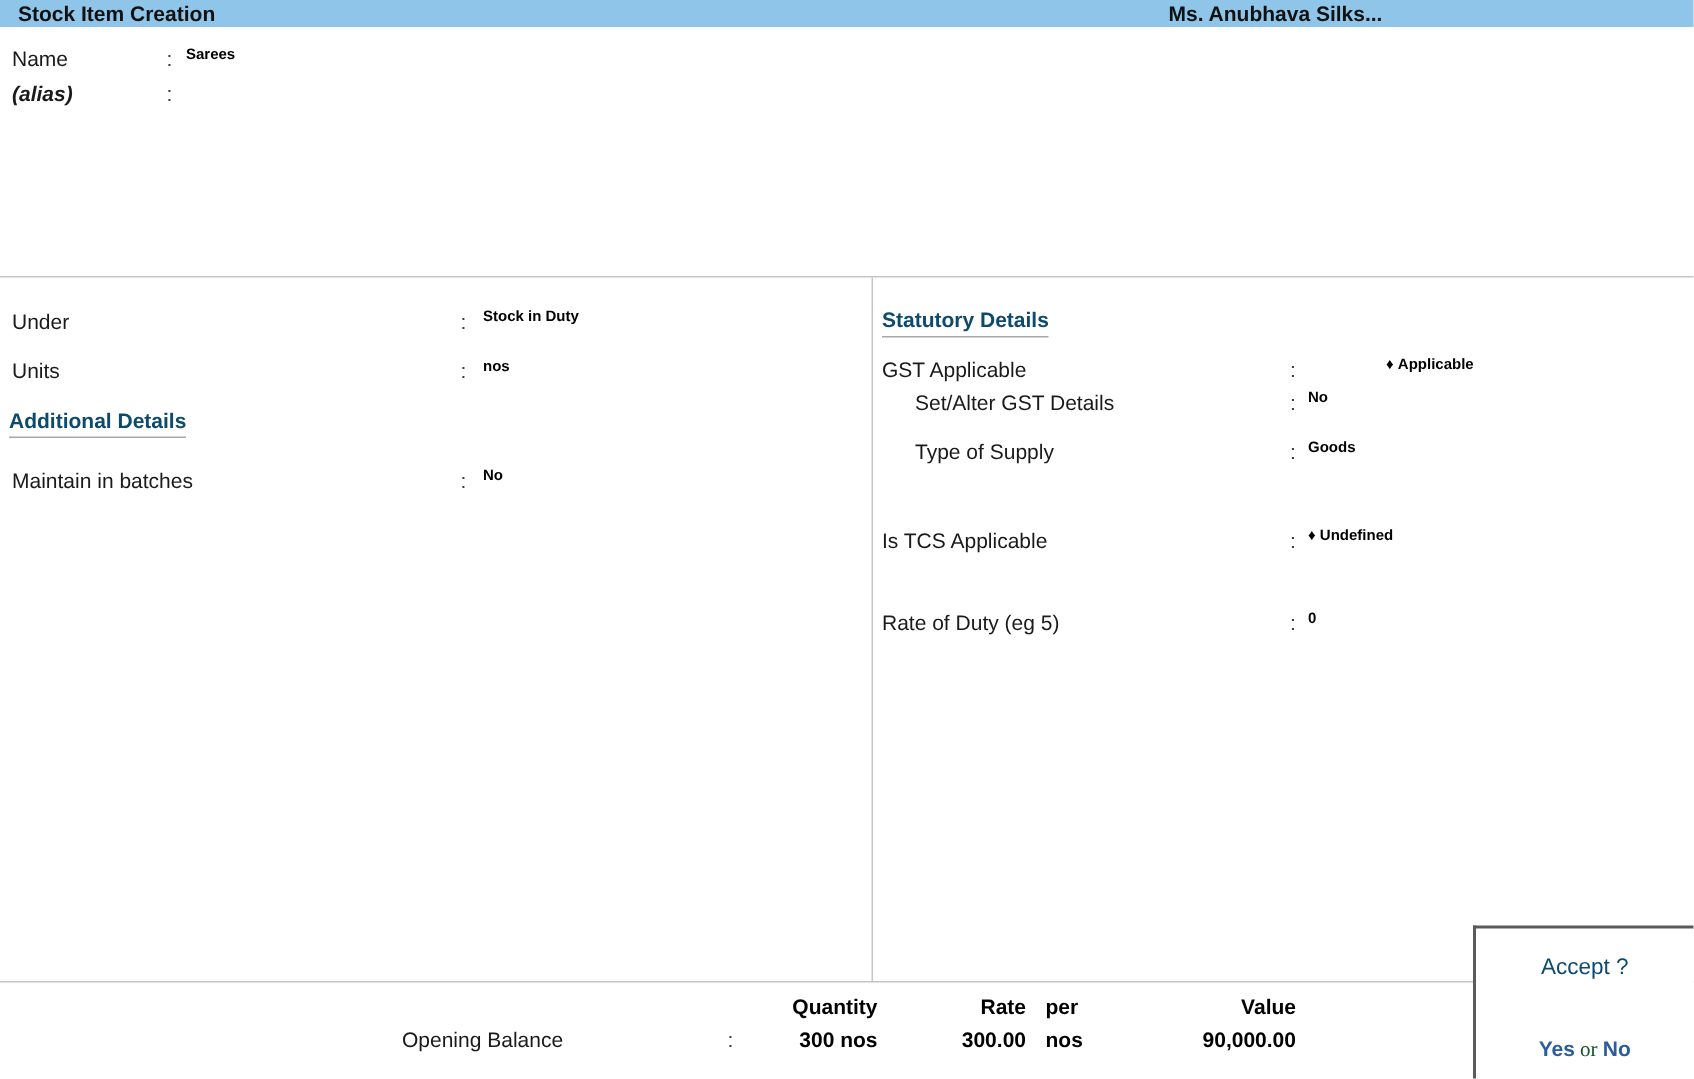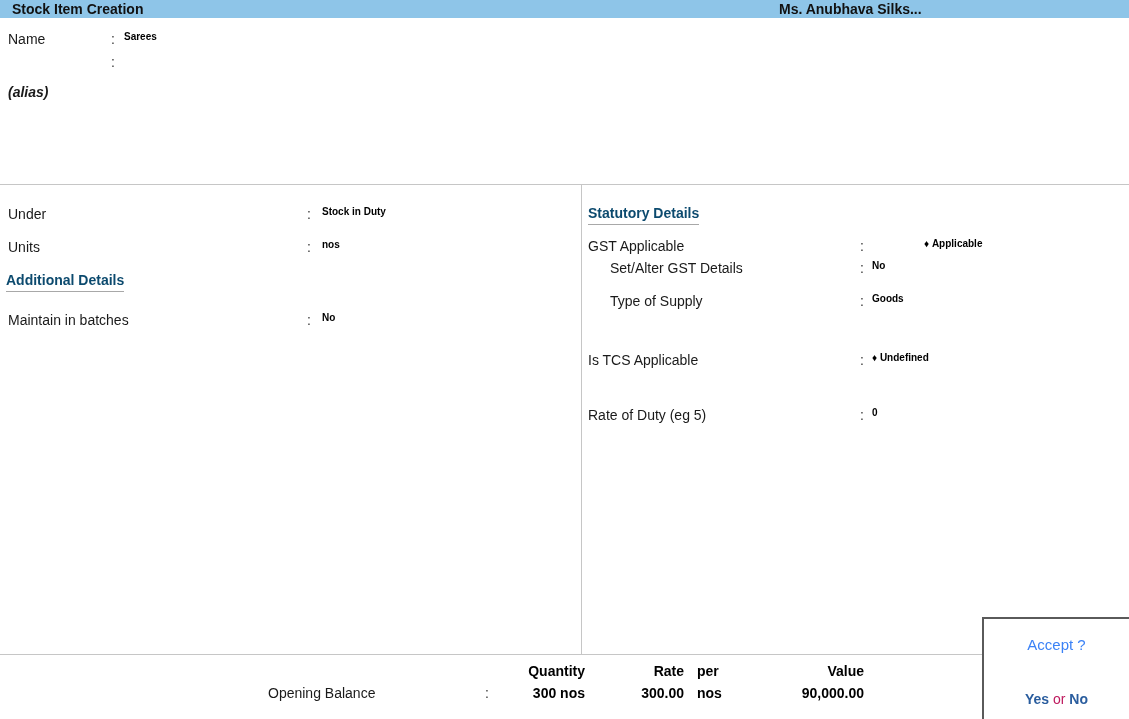--- a/index.html
+++ b/index.html
@@ -126,55 +126,56 @@
     border-top: 2px solid #5a5a5a;
     border-left: 2px solid #5a5a5a;
     box-sizing: border-box;
   }
   .accept-title {
     position: absolute;
     left: 0; top: 17px;
     width: 145px;
     text-align: center;
     font-size: 15px;
-    color: #3b82f6;
+    color: #0c4a6e;
   }
   .accept-actions {
     position: absolute;
     left: 0; top: 72px;
     width: 145px;
     text-align: center;
     font-size: 14px;
     white-space: nowrap;
   }
   .accept-actions .yn {
     font-weight: bold;
     color: #2a5d9e;
     margin-top: 27px;
   }
   .accept-actions .orw {
-    color: #be185d;
+    color: #14532d;
     font-weight: normal;
+    font-family: Liberation Serif, serif;
   }
   .bullet { font-weight: bold; }
 </style>
 </head>
 <body>
 
 <div class="titlebar">
   <span class="tb-left">Stock Item Creation</span>
   <span class="tb-right">Ms. Anubhava Silks...</span>
 </div>
 
 <div>
   <span class="fld-label" style="left:8px; top:31px;">Name</span>
   <span class="fld-colon" style="left:111px; top:31px;">:</span>
   <span class="fld-value" style="left:124px; top:31px;">Sarees</span>
 
-  <span class="fld-label italic-label" style="left:8px; top:54px;margin-top:30px;">(alias)</span>
+  <span class="fld-label italic-label" style="left:8px; top:54px;">(alias)</span>
   <span class="fld-colon" style="left:111px; top:54px;">:</span>
   <span class="fld-value" style="left:124px; top:54px;"></span>
 </div>
 
 <div class="hrule" style="left:0px; top:184px; width:1129px;"></div>
 <div class="vrule" style="left:581px; top:185px; height:469px;"></div>
 <div class="hrule" style="left:0px; top:654px; width:1129px;"></div>
 
 <div>
   <span class="fld-label" style="left:8px; top:206px;">Under</span>

